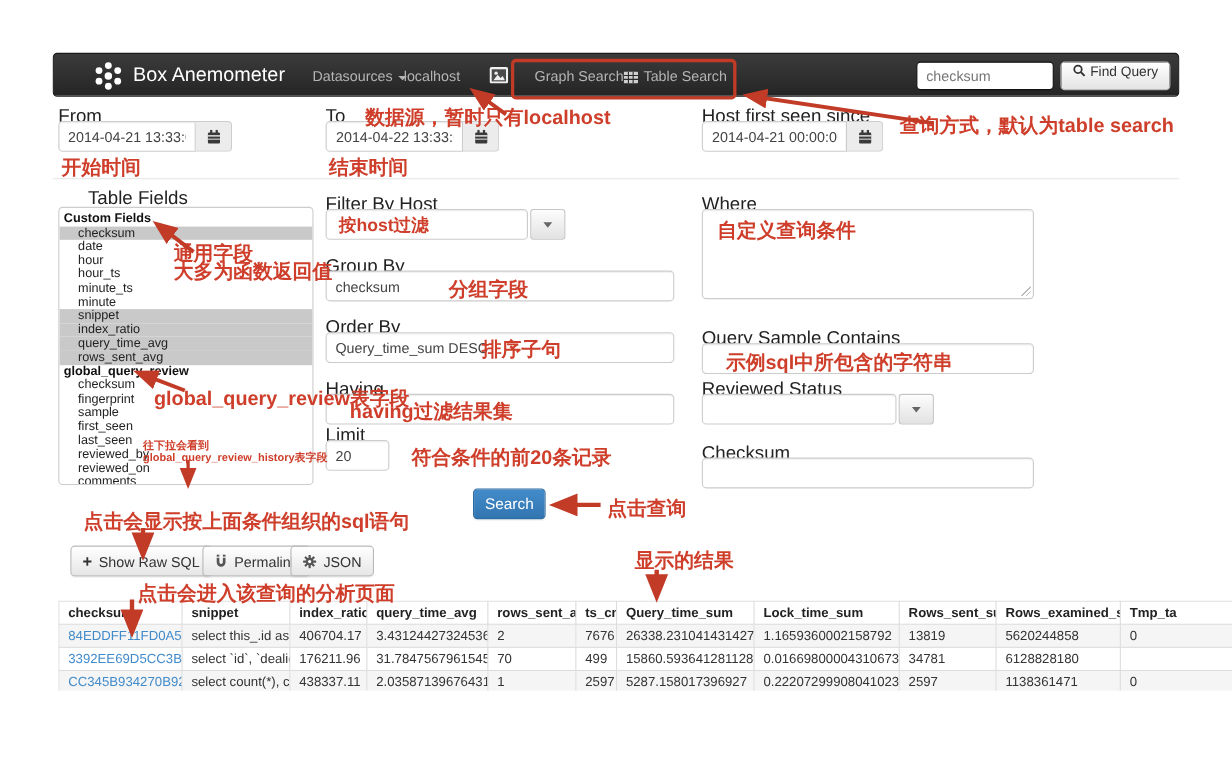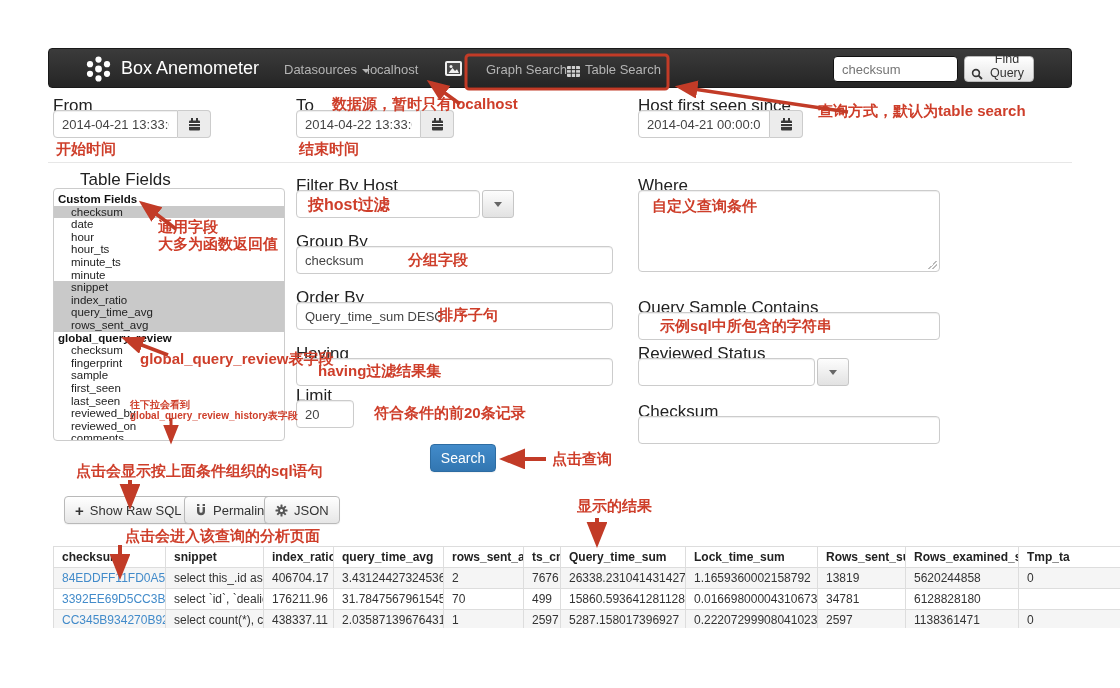--- a/index.html
+++ b/index.html
@@ -9,23 +9,23 @@
   
   .navbar{position:absolute;left:48px;top:48px;width:1024px;height:40px;
           background:linear-gradient(#3b3b3b,#252525);border-radius:4px;border:1px solid #1a1a1a;}
   .nb-abs{position:absolute;white-space:nowrap;}
   .brand-text{color:#fff;font-size:18px;}
   .nav-link{color:#b4b4b4;font-size:13px;cursor:pointer;}
   .caret{display:inline-block;width:0;height:0;border-left:4px solid transparent;
          border-right:4px solid transparent;border-top:4px solid #b4b4b4;margin-left:5px;vertical-align:middle;}
   .nb-search{position:absolute;left:784px;top:7px;width:125px;height:26px;border:1px solid #111;
              border-radius:4px;padding:0 8px;font-size:13px;color:#555;}
-  .nb-btn{position:absolute;left:915px;top:7px;width:70px;height:26px;background:linear-gradient(#fff,#e4e4e4);
+  .nb-btn{position:absolute;left:915px;top:7px;width:100px;height:26px;background:linear-gradient(#fff,#e4e4e4);
           border:1px solid #b9b9b9;border-radius:4px;font-size:12.5px;color:#333;display:flex;
-          align-items:flex-end;justify-content:center;gap:4px;cursor:pointer;}
+          align-items:flex-start;justify-content:center;gap:4px;cursor:pointer;}
   
   .lbl{position:absolute;font-size:17px;color:#222;white-space:nowrap;}
   .inp{position:absolute;height:28px;border:1px solid #ccc;border-radius:4px;padding:0 8px;
        font-size:13px;color:#444;background:#fff;box-shadow:inset 0 1px 1px rgba(0,0,0,.07);}
   .inp.grp{border-radius:4px 0 0 4px;}
   .addon{position:absolute;width:33px;height:28px;background:#ececec;border:1px solid #ccc;border-left:0;
          border-radius:0 4px 4px 0;display:flex;align-items:center;justify-content:center;cursor:pointer;}
   .selfield{position:absolute;height:28px;background:#fff;border:1px solid #ccc;border-radius:4px;
             box-shadow:inset 0 1px 1px rgba(0,0,0,.07);cursor:pointer;}
   .caretbtn{position:absolute;width:32px;height:28px;background:linear-gradient(#fdfdfd,#e2e2e2);
@@ -42,21 +42,21 @@
   .lb-group{font-weight:bold;color:#111;padding-left:4px;}
   .lb-item{padding-left:17px;color:#222;cursor:pointer;}
   .lb-item.sel{background:#c9c9c9;}
   
   .btn{position:absolute;height:28px;background:linear-gradient(#fff,#e6e6e6);border:1px solid #b9b9b9;
        border-radius:4px;font-size:13px;color:#333;display:flex;align-items:center;gap:6px;
        padding:0 10px;cursor:pointer;box-shadow:0 1px 1px rgba(0,0,0,.05);}
   .btn-primary{background:linear-gradient(#428bca,#3276b1);border-color:#2d6ca2;color:#fff;
                justify-content:center;font-size:14px;}
   
-  .ann{position:absolute;color:#ce3e2a;font-weight:bold;font-size:15px;white-space:nowrap;z-index:30;}
+  .ann{position:absolute;color:#ce3e2a;font-weight:bold;font-size:18px;white-space:nowrap;z-index:30;}
   .ann-sm{font-size:10px;}
   .ann-lg{font-size:16px;}
   
   .results{position:absolute;left:53px;top:546px;width:1067px;height:82px;overflow:hidden;}
   .results table{border-collapse:collapse;table-layout:fixed;width:1105px;font-size:12px;color:#333;}
   .results th,.results td{border:1px solid #ddd;padding:3px 8px;text-align:left;overflow:hidden;white-space:nowrap;}
   .results th{font-weight:bold;color:#222;}
   .results tbody tr:nth-child(odd){background:#f5f5f5;}
   .results th:nth-child(1){width:112px}.results th:nth-child(2){width:98px}
   .results th:nth-child(3){width:70px}.results th:nth-child(4){width:110px}

